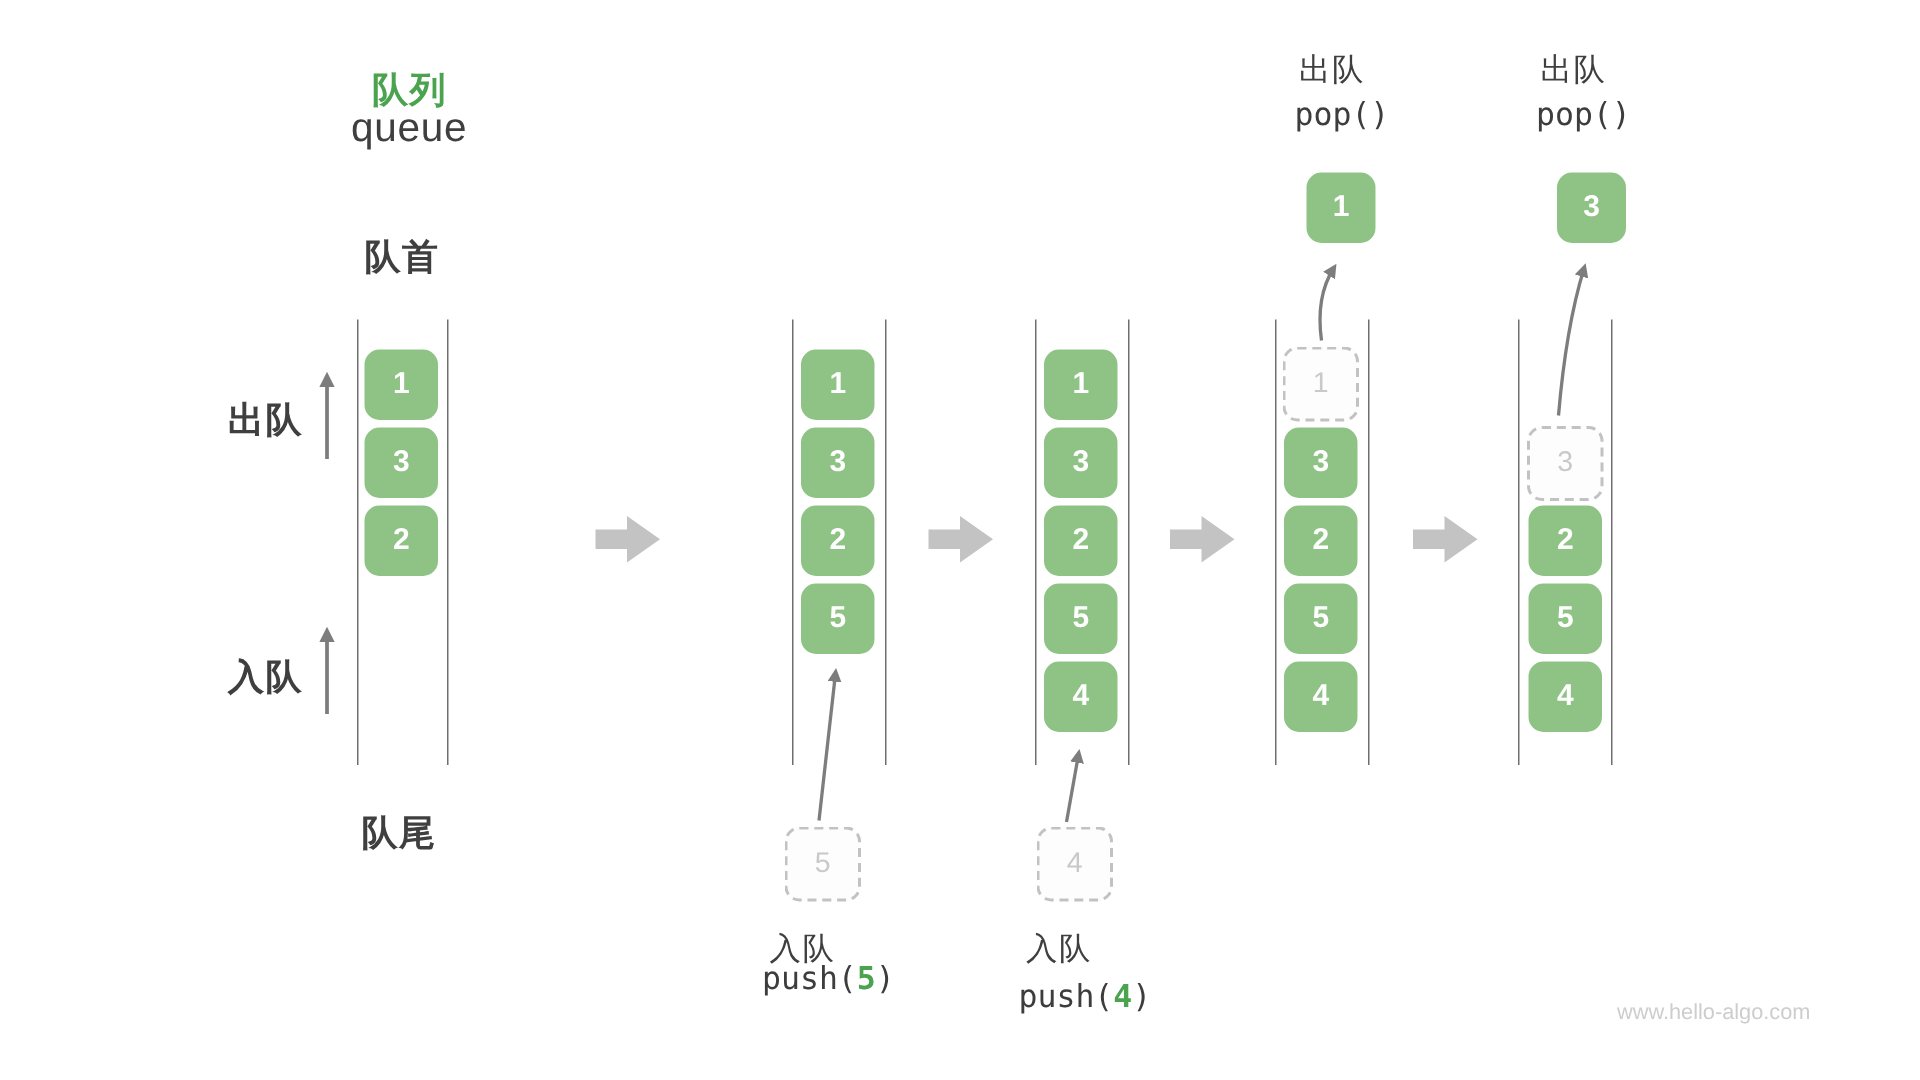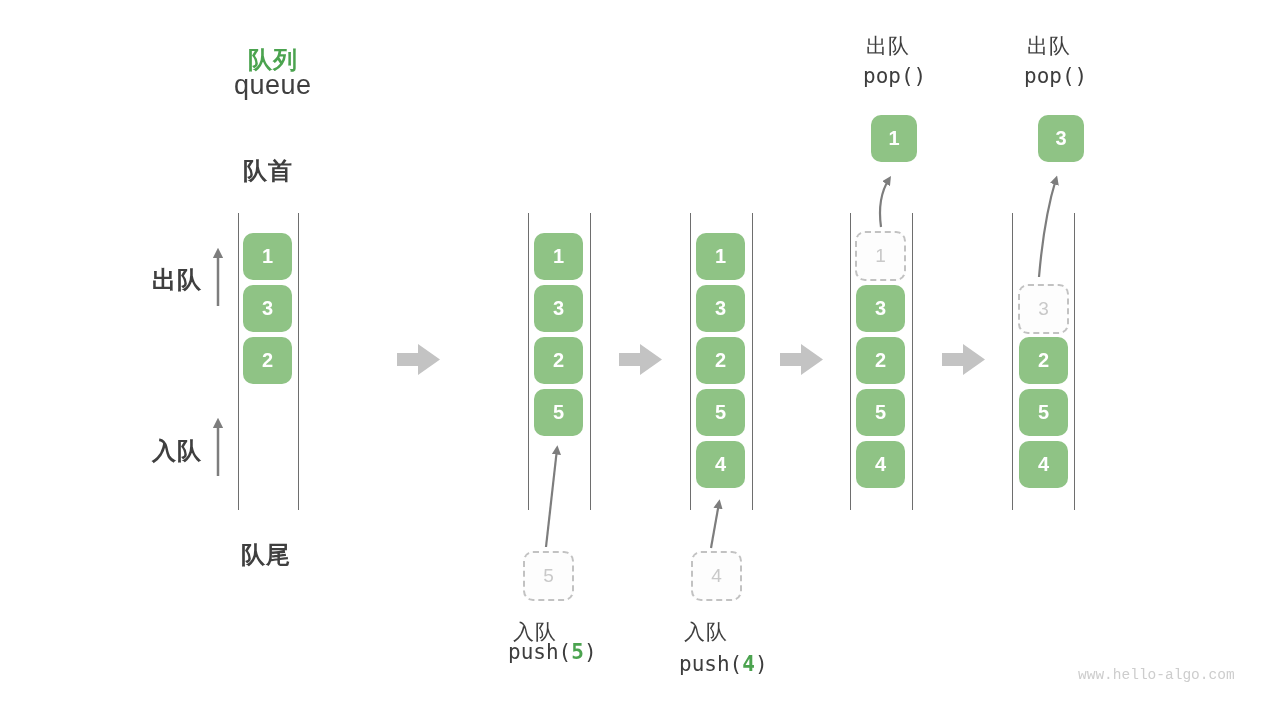--- a/index.html
+++ b/index.html
@@ -38,21 +38,21 @@
     display:flex;align-items:center;justify-content:center;
   }
   .cell.popped{width:46px;height:47px;}
   .ghost{
     position:absolute;box-sizing:border-box;width:51px;height:50px;border-radius:10px;
     border:2px dashed var(--ghost-border);background:#FDFDFD;
     color:var(--ghost-text);font-size:19px;font-weight:400;
     display:flex;align-items:center;justify-content:center;
   }
   .watermark{
-    font-family:Liberation Mono, monospace;
+    font-family:Liberation Sans, sans-serif;
     font-size:14.5px;color:var(--watermark);
   }
   svg.overlay{position:absolute;left:0;top:0;pointer-events:none;}
 </style>
 </head>
 <body>
 
 <div class="canvas">
 
   <div class="abs title-zh" style="left:248px;top:28px;margin-top:16px;">队列</div>

